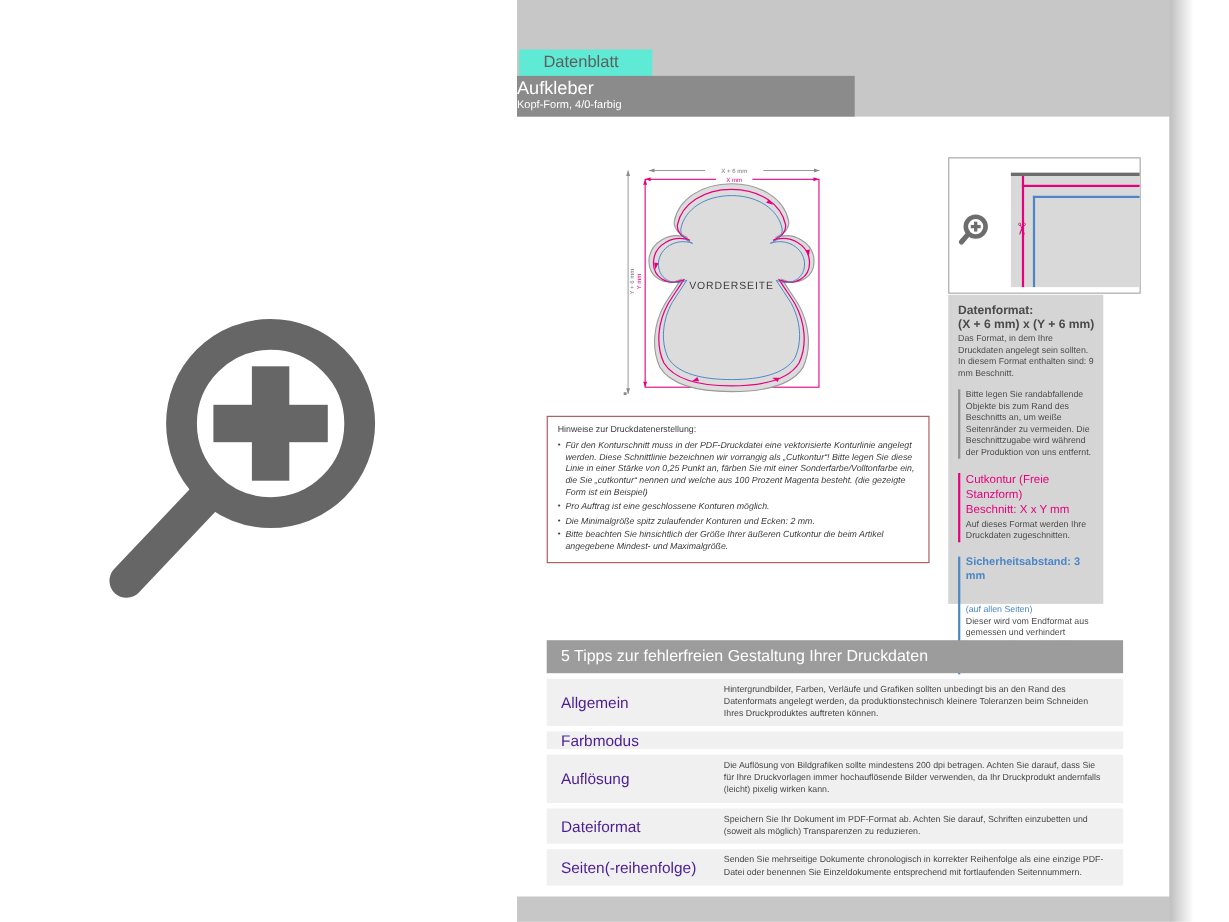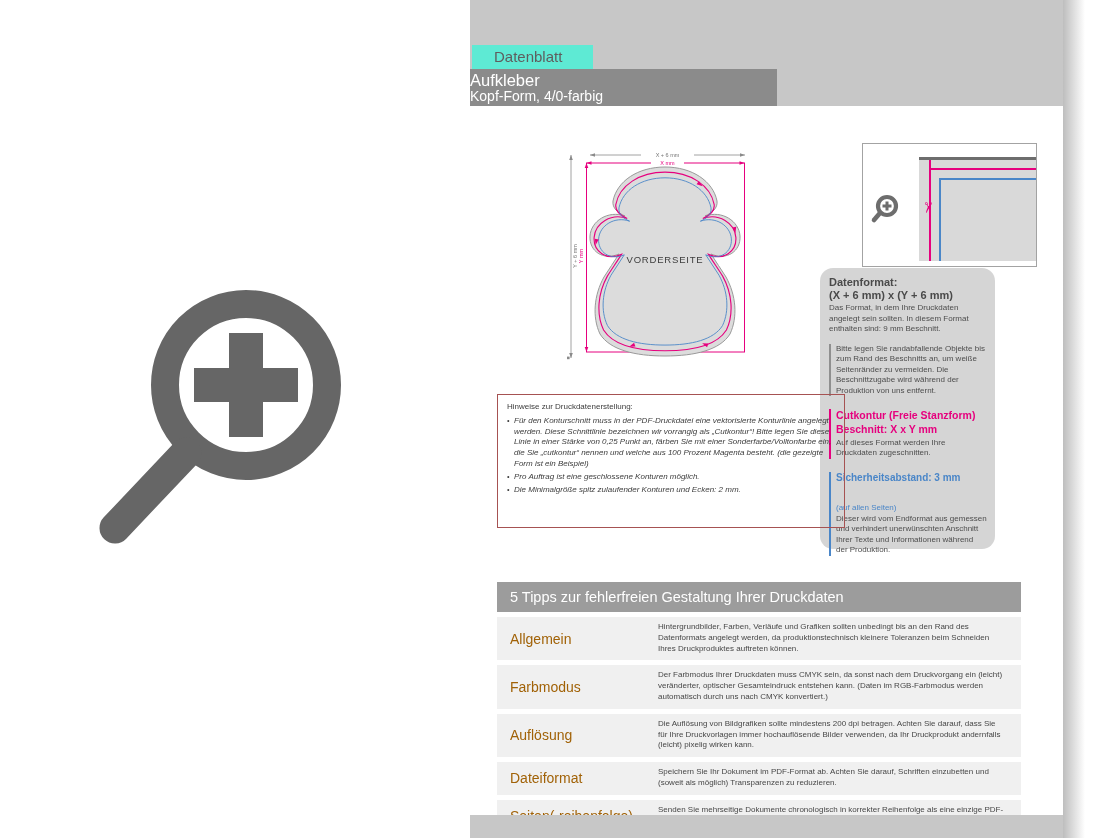--- a/index.html
+++ b/index.html
@@ -10,59 +10,59 @@
   .page-sheet{left:470px;top:0;width:593px;height:838px;background:#fff;}
   .page-shadow{left:1063px;top:0;width:22px;height:838px;
     background:linear-gradient(to right,rgba(110,110,110,.45),rgba(255,255,255,0));}
   .band-top{left:470px;top:0;width:593px;height:106px;background:#c7c7c7;}
   .band-bottom{left:470px;top:815px;width:593px;height:23px;background:#c7c7c7;}
   .tab-datenblatt{left:472px;top:45px;width:121px;height:24px;background:#5eead4;
     font-size:15px;color:#5e5e5e;line-height:24px;padding-left:22px;box-sizing:border-box;}
   .title-bar{left:470px;top:69px;width:307px;height:37px;background:#8b8b8b;color:#fff;
     padding-right:9px;box-sizing:border-box;}
   .title-main{font-size:16.5px;margin-top:2px;line-height:19px;}
-  .title-sub{font-size:14px;line-height:12px;}
-  
-  .notes-box{left:497px;top:394px;width:348px;height:134px;border:1px solid #a65252;
+  .title-sub{font-size:10px;line-height:12px;}
+  
+  .notes-box{left:497px;top:378px;width:348px;height:134px;border:1px solid #a65252;
     box-sizing:border-box;padding:7px 9px;font-size:8px;line-height:1.35;color:#3c3c3c;}
   .notes-title{margin:0 0 3px 0;}
   .notes-box ul{margin:0;padding:0;list-style:none;font-style:italic;}
   .notes-box li{position:relative;padding-left:7px;margin-bottom:2px;}
   .notes-box li::before{content:"•";position:absolute;left:0;top:0;font-size:7px;color:#3c3c3c;}
   
   .preview-box{left:862px;top:143px;width:175px;height:124px;background:#fff;
     border:1px solid #a3a3a3;box-sizing:border-box;}
   .pv-corner{position:absolute;left:56px;top:13px;right:0;height:104px;background:#d9d9d9;}
   .pv-edge{position:absolute;left:0;top:0;right:0;height:3px;background:#6d6d6d;}
   .pv-mag-v{position:absolute;left:10px;top:3px;bottom:0;width:2px;background:#e6007e;}
   .pv-mag-h{position:absolute;left:10px;top:11px;right:0;height:2px;background:#e6007e;}
   .pv-blue-v{position:absolute;left:20px;top:21px;bottom:0;width:1.5px;background:#4a86c8;}
   .pv-blue-h{position:absolute;left:20px;top:21px;right:0;height:1.5px;background:#4a86c8;}
   .pv-scissors{position:absolute;left:3px;top:42px;color:#e6007e;font-size:15px;
     transform:rotate(90deg);font-family:"DejaVu Sans",sans-serif;}
   
-  .info-panel{left:820px;top:268px;width:175px;height:281px;background:#d5d5d5;
-    box-sizing:border-box;padding:8px 8px 8px 9px;border-radius:13px;}
+  .info-panel{left:862px;top:268px;width:141px;height:281px;background:#d5d5d5;
+    box-sizing:border-box;padding:8px 8px 8px 9px;}
   .ip-title{font-weight:bold;font-size:11px;color:#4a4a4a;}
   .ip-formula{font-weight:bold;font-size:11px;color:#4a4a4a;margin-top:1px;}
   .ip-body{font-size:8px;line-height:1.32;color:#4d4d4d;margin-top:2px;}
   .ip-note{border-left:2px solid #8f8f8f;padding-left:5px;margin-top:9px;
     font-size:8px;line-height:1.32;color:#4d4d4d;}
   .ip-cut{border-left:2px solid #e6007e;padding-left:5px;margin-top:13px;}
-  .ip-cut-title{color:#e6007e;font-weight:bold;font-size:10.5px;line-height:1.25;}
+  .ip-cut-title{color:#e6007e;font-weight:normal;font-size:10.5px;line-height:1.25;}
   .ip-safe{border-left:2px solid #4a86c8;padding-left:5px;margin-top:13px;}
   .ip-safe-title{color:#4a86c8;font-weight:bold;font-size:10px;line-height:1.2;}
   .ip-safe-sub{color:#4a86c8;font-size:8px;margin-top:19px;}
   
   .tips{left:497px;top:582px;width:524px;}
   .tips-header{height:30px;background:#9c9c9c;color:#fff;font-size:14.5px;
     line-height:30px;padding-left:13px;box-sizing:border-box;}
   .tip-row{display:flex;background:#f0f0f0;margin-top:5px;}
   .tip-label{width:161px;flex:none;padding-left:13px;box-sizing:border-box;
-    font-size:14px;color:#a16207;align-self:center;}
+    font-size:14px;color:#4c1d95;align-self:center;}
   .tip-text{flex:1;padding:5px 14px 6px 0;font-size:8px;color:#474747;line-height:1.35;}
 </style>
 </head>
 <body>
 
 <svg class="abs" style="left:85px;top:285px" width="300" height="270" viewBox="0 0 300 270">
   <g fill="none" stroke="#666666">
     <circle cx="161" cy="100" r="81" stroke-width="28"></circle>
     <line x1="101" y1="168" x2="30" y2="243" stroke-width="31" stroke-linecap="round"></line>
   </g>
@@ -175,32 +175,32 @@
     <div class="ip-body">Dieser wird vom Endformat aus gemessen und verhindert unerwünschten Anschnitt Ihrer Texte und Informationen während der Produktion.</div>
   </div>
 </div>
 
 <div class="abs notes-box">
   <p class="notes-title">Hinweise zur Druckdatenerstellung:</p>
   <ul>
     <li>Für den Konturschnitt muss in der PDF-Druckdatei eine vektorisierte Konturlinie angelegt werden. Diese Schnittlinie bezeichnen wir vorrangig als „Cutkontur“! Bitte legen Sie diese Linie in einer Stärke von 0,25 Punkt an, färben Sie mit einer Sonderfarbe/Volltonfarbe ein, die Sie „cutkontur“ nennen und welche aus 100 Prozent Magenta besteht. (die gezeigte Form ist ein Beispiel)</li>
     <li>Pro Auftrag ist eine geschlossene Konturen möglich.</li>
     <li>Die Minimalgröße spitz zulaufender Konturen und Ecken: 2 mm.</li>
+    <li>Bitte beachten Sie hinsichtlich der Größe Ihrer äußeren Cutkontur die beim Artikel angegebene Mindest- und Maximalgröße.</li>
   </ul>
 </div>
 
 <div class="abs tips">
   <div class="tips-header">5 Tipps zur fehlerfreien Gestaltung Ihrer Druckdaten</div>
   <div class="tip-row">
     <div class="tip-label">Allgemein</div>
     <div class="tip-text">Hintergrundbilder, Farben, Verläufe und Grafiken sollten unbedingt bis an den Rand des Datenformats angelegt werden, da produktionstechnisch kleinere Toleranzen beim Schneiden Ihres Druckproduktes auftreten können.</div>
   </div>
   <div class="tip-row">
     <div class="tip-label">Farbmodus</div>
-    <div class="tip-text">Der Farbmodus Ihrer Druckdaten muss CMYK sein, da sonst nach dem Druckvorgang ein (leicht) veränderter, optischer Gesamteindruck entstehen kann. (Daten im RGB-Farbmodus werden automatisch durch uns nach CMYK konvertiert.)</div>
   </div>
   <div class="tip-row">
     <div class="tip-label">Auflösung</div>
     <div class="tip-text">Die Auflösung von Bildgrafiken sollte mindestens 200 dpi betragen. Achten Sie darauf, dass Sie für Ihre Druckvorlagen immer hochauflösende Bilder verwenden, da Ihr Druckprodukt andernfalls (leicht) pixelig wirken kann.</div>
   </div>
   <div class="tip-row">
     <div class="tip-label">Dateiformat</div>
     <div class="tip-text">Speichern Sie Ihr Dokument im PDF-Format ab. Achten Sie darauf, Schriften einzubetten und (soweit als möglich) Transparenzen zu reduzieren.</div>
   </div>
   <div class="tip-row">

